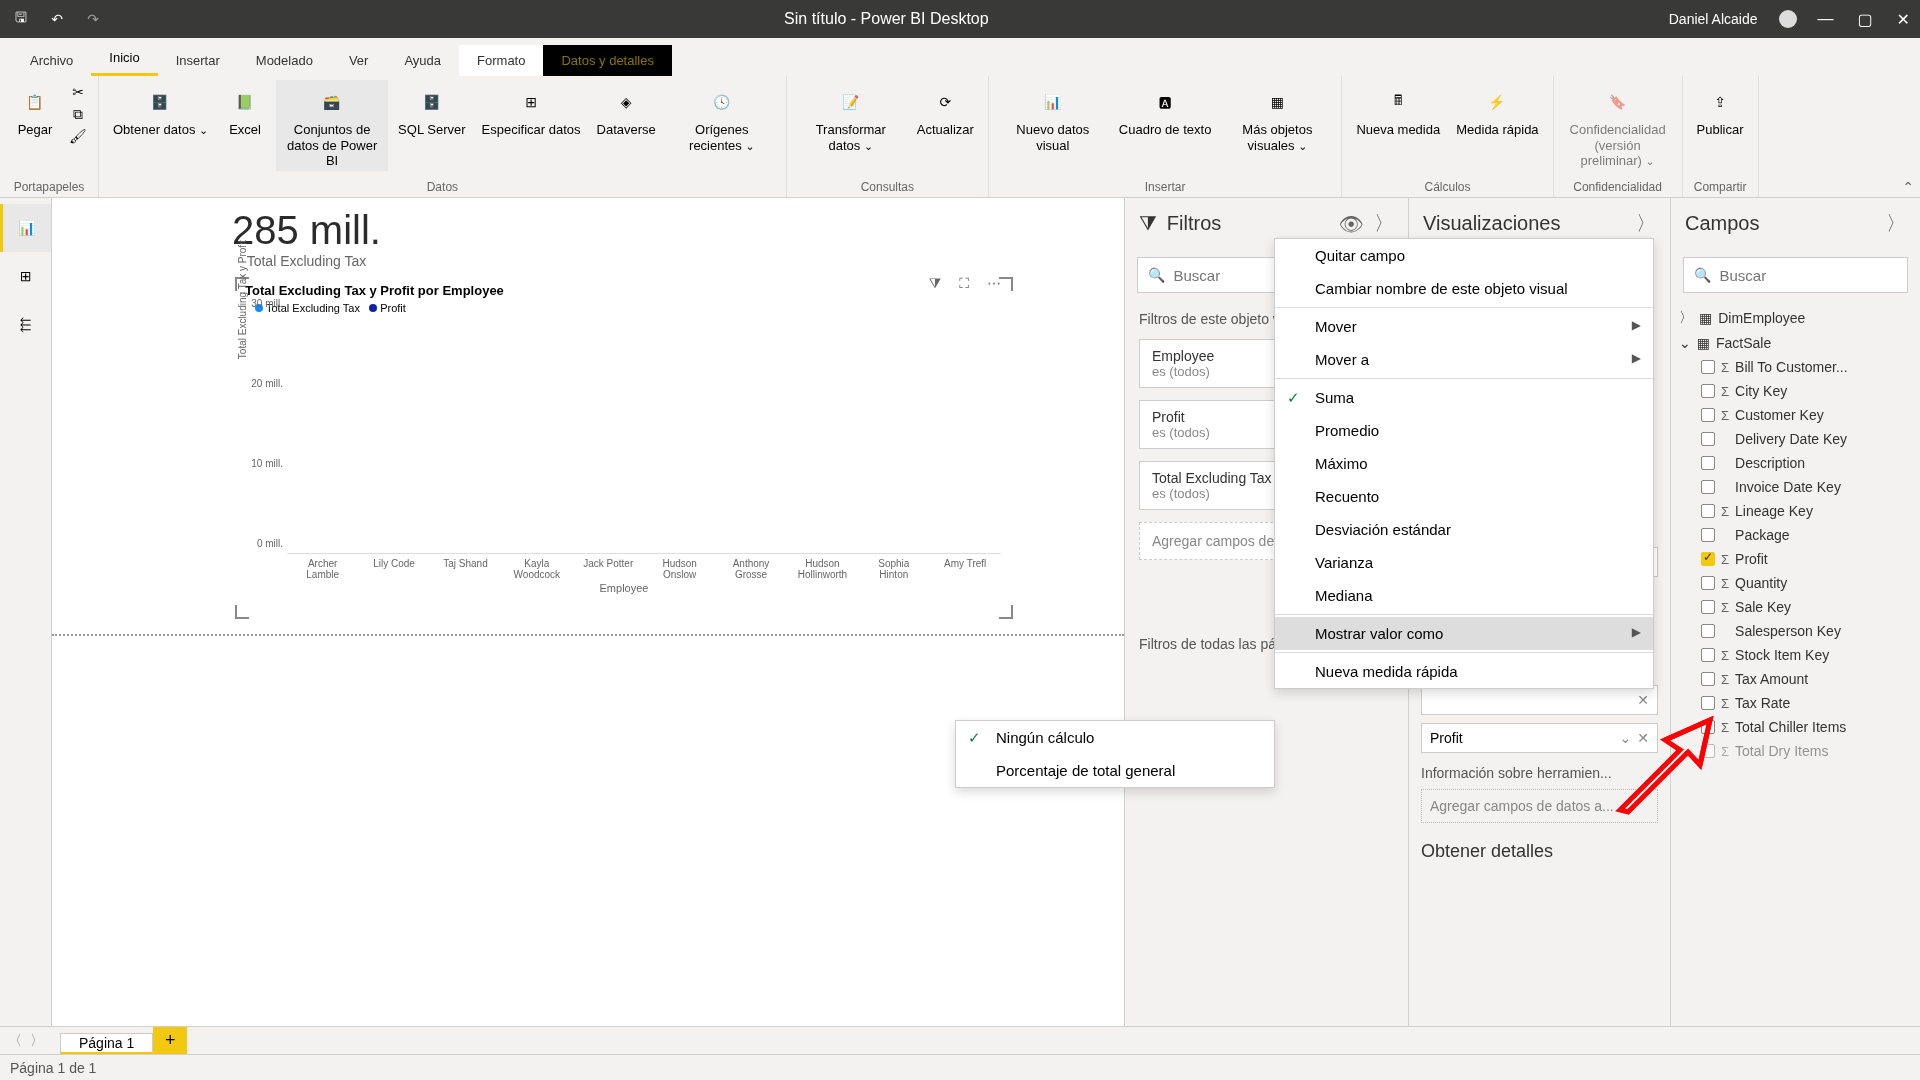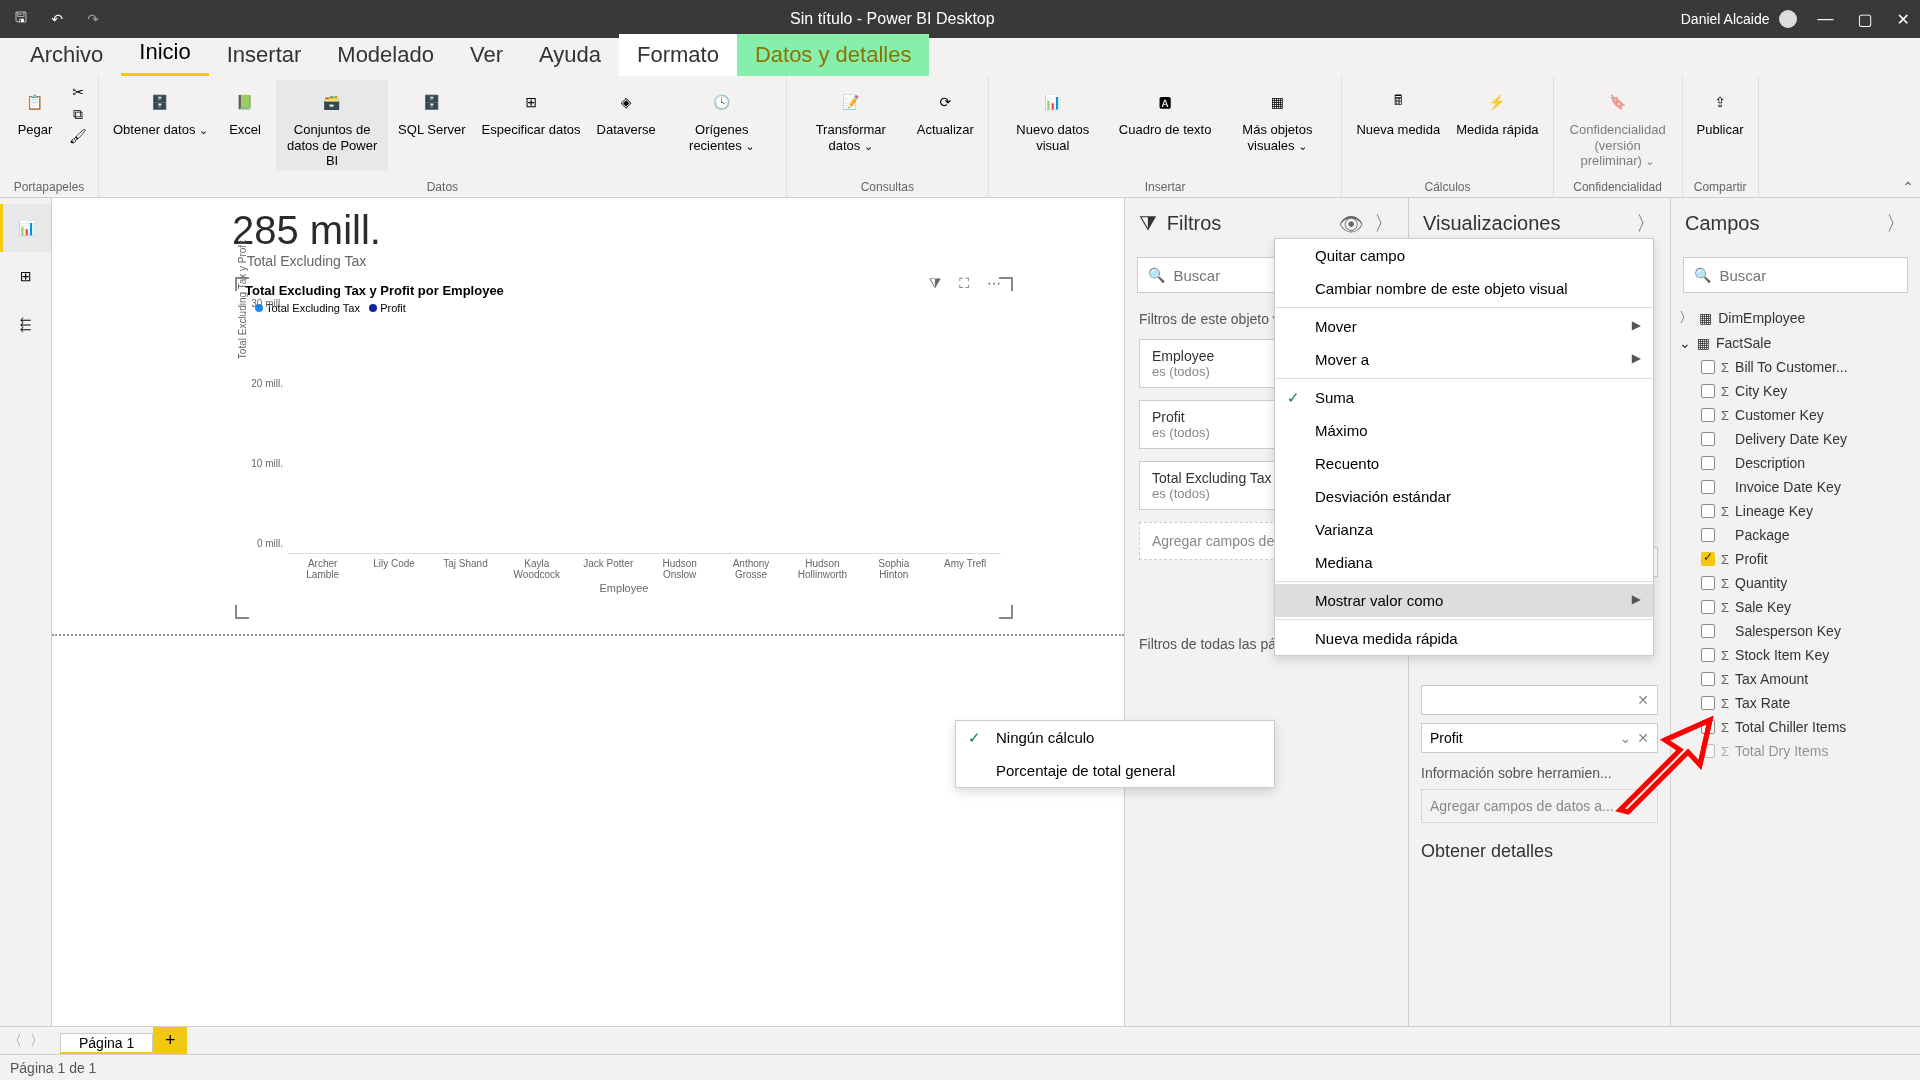--- a/index.html
+++ b/index.html
@@ -4,31 +4,31 @@
 <style>
 * { box-sizing: border-box; margin: 0; padding: 0; font-family: 'Segoe UI', sans-serif; }
 body { width: 1920px; height: 1080px; background: #f3f2f1; overflow: hidden; font-size: 14px; }
 
 
 .titlebar { height: 38px; background: #393938; color: #fff; display: flex; align-items: center; padding: 0 10px; }
 .titlebar-left { display: flex; gap: 14px; align-items: center; }
 .titlebar-left .ticon { width: 22px; height: 22px; display: flex; align-items: center; justify-content: center; cursor: pointer; }
 .titlebar-center { flex: 1; text-align: center; font-size: 16px; }
 .titlebar-right { display: flex; align-items: center; gap: 20px; }
-.titlebar-right .user { display: flex; align-items: center; gap: 10px; }
+.titlebar-right .user { display: flex; align-items: center; gap: 22px; }
 .titlebar-right .avatar { width: 18px; height: 18px; border-radius: 50%; background: #ddd; }
 .titlebar-right .winctl { display: flex; gap: 24px; }
 .titlebar-right .winctl span { cursor: pointer; font-size: 16px; }
 
 
 .ribbon-tabs { height: 38px; background: #f3f2f1; display: flex; align-items: flex-end; padding-left: 12px; border-bottom: 0; }
-.ribbon-tab { padding: 8px 18px; font-size: 22px; color: #333; cursor: pointer; }
+.ribbon-tab { padding: 8px 18px; font-size: 13px; color: #333; cursor: pointer; }
 .ribbon-tab.active { color: #000; border-bottom: 3px solid #f2c811; }
 .ribbon-tab.hl1 { background: #fff; }
-.ribbon-tab.hl2 { color: #8a7500; background: #86efac; }
+.ribbon-tab.hl2 { color: #8a7500; background: #000000; }
 
 
 .ribbon { height: 122px; background: #f3f2f1; display: flex; border-bottom: 1px solid #d0d0d0; position: relative; }
 .ribbon-group { display: flex; flex-direction: column; align-items: center; padding: 4px 8px 2px; border-right: 1px solid #e0e0e0; }
 .ribbon-group-items { display: flex; gap: 4px; flex: 1; align-items: flex-start; }
 .ribbon-btn { display: flex; flex-direction: column; align-items: center; justify-content: flex-start; padding: 2px 6px; cursor: pointer; min-width: 54px; }
 .ribbon-btn .ricon { width: 36px; height: 36px; margin: 2px 0; display:flex;align-items:center;justify-content:center; }
 .ribbon-btn .rlabel { font-size: 13px; text-align: center; line-height: 1.2; max-width: 100px; }
 .ribbon-group-label { font-size: 12px; color: #666; padding: 1px 0; }
 .ribbon-btn.disabled { opacity: 0.5; }
@@ -373,20 +373,21 @@
     <div class="dots-line"></div>
 
     <div class="ctx-menu" style="left:1222px; top:40px; width:380px;">
       <div class="ctx-item">Quitar campo</div>
       <div class="ctx-item">Cambiar nombre de este objeto visual</div>
       <div class="ctx-sep"></div>
       <div class="ctx-item"><span>Mover</span><span class="arrow">▶</span></div>
       <div class="ctx-item"><span>Mover a</span><span class="arrow">▶</span></div>
       <div class="ctx-sep"></div>
       <div class="ctx-item"><span class="check">✓</span><span>Suma</span></div>
+      <div class="ctx-item">Promedio</div>
       <div class="ctx-item">Máximo</div>
       <div class="ctx-item">Recuento</div>
       <div class="ctx-item">Desviación estándar</div>
       <div class="ctx-item">Varianza</div>
       <div class="ctx-item">Mediana</div>
       <div class="ctx-sep"></div>
       <div class="ctx-item hi"><span>Mostrar valor como</span><span class="arrow">▶</span></div>
       <div class="ctx-sep"></div>
       <div class="ctx-item">Nueva medida rápida</div>
     </div>

